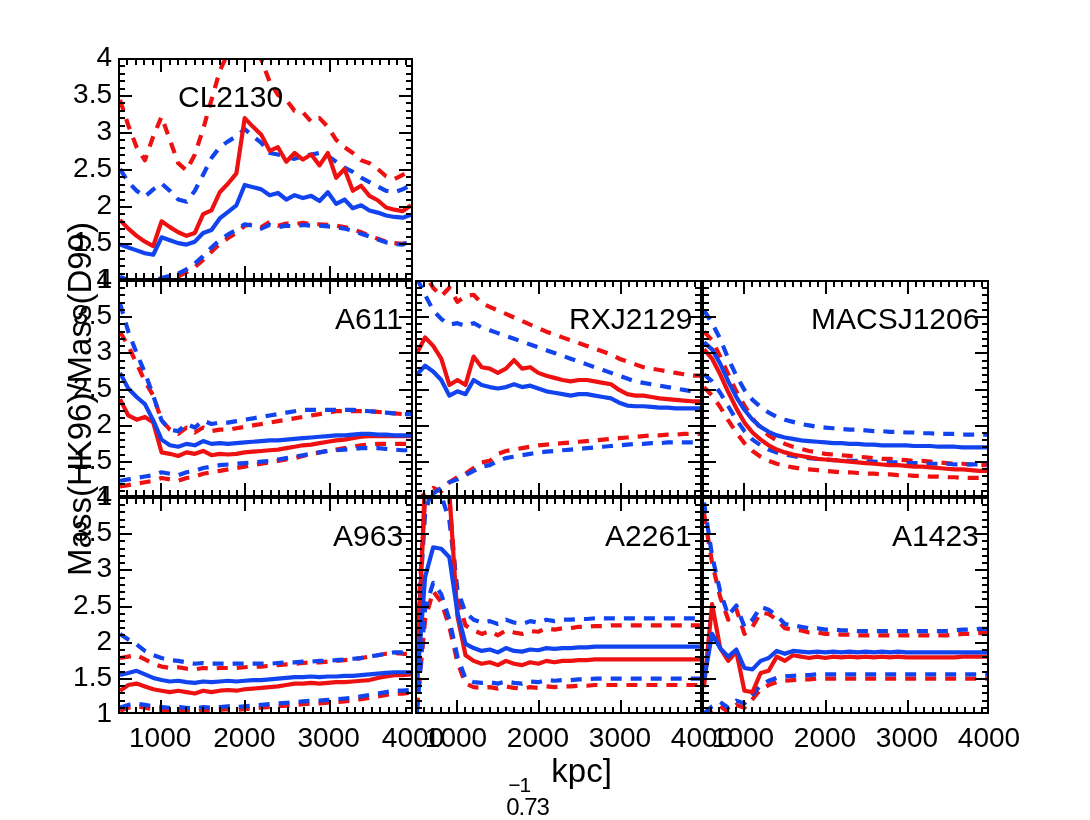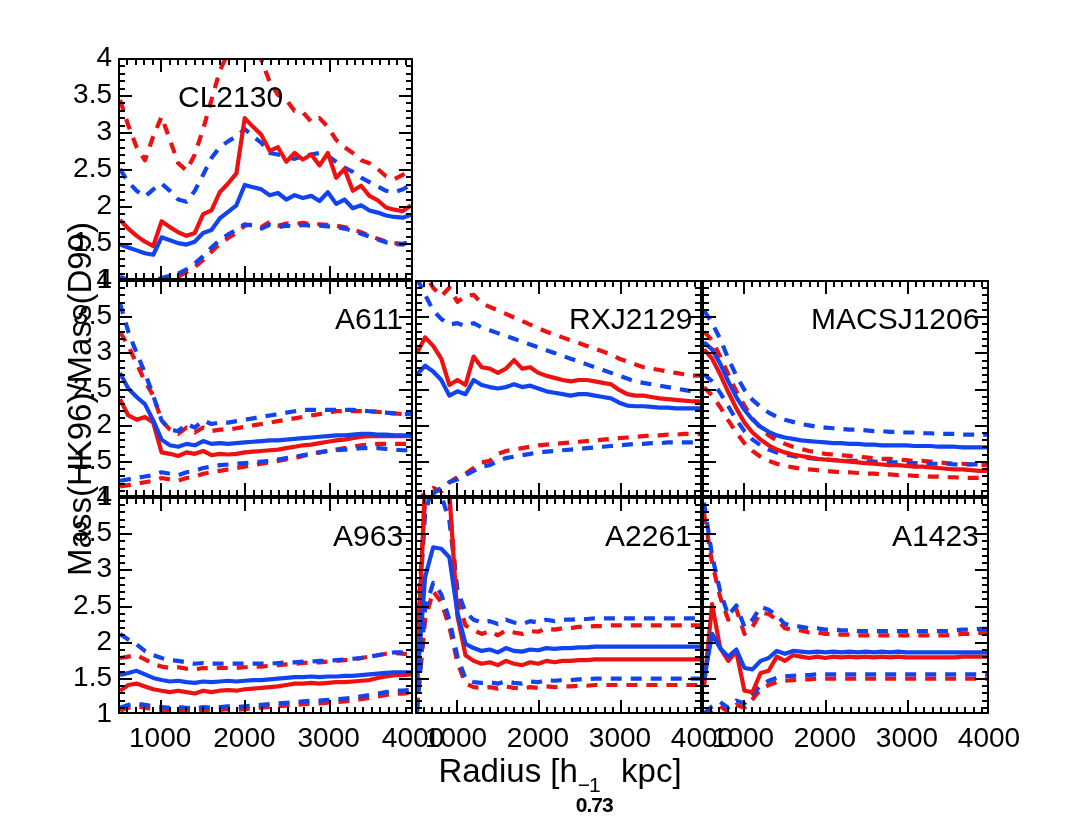--- a/index.html
+++ b/index.html
@@ -18,21 +18,21 @@
   #ylabel{
     position:absolute;left:-230px;top:380px;width:620px;
     transform:rotate(-90deg);transform-origin:center center;
     text-align:center;font-size:33px;white-space:nowrap;
   }
   #xlabel{
     position:absolute;left:395px;top:752px;width:330px;
     text-align:center;font-size:33px;white-space:nowrap;
   }
   #xlabel .sup{font-size:21px;vertical-align:super;letter-spacing:-1px;}
-  #xlabel .sub{font-size:21px;vertical-align:sub;letter-spacing:-1px;font-weight:bold;}
+  #xlabel .sub{font-size:24px;vertical-align:sub;letter-spacing:-1px;}
   #xlabel .hbox{position:relative;display:inline-block;width:34px;text-align:left;}
   #xlabel .hbox .sup{position:absolute;left:0px;top:-9px;}
   #xlabel .hbox .sub{position:absolute;left:-2px;top:11px;}
 
   
   .panel{position:absolute;box-sizing:border-box;
          border:2px solid #000;background:#ffffff;overflow:hidden;}
   .panel svg{display:block;width:100%;height:100%;}
 
   .curve{fill:none;stroke-linecap:butt;stroke-linejoin:round;}
@@ -53,21 +53,21 @@
 </style>
 </head>
 <body>
 
 <div id="figure">
 
 
   <div id="ylabel">Mass(HK96)/Mass(D99)</div>
 
   <div id="xlabel">
-    <span>Radius [h</span><span class="hbox"><span class="sup">−1</span><span class="sub">0.73</span></span><span> kpc]</span>
+    <span class="hbox"><span class="sup">−1</span><span class="sub">0.73</span></span><span> kpc]</span>
   </div>
 
   <div id="plot-area">
       <div class="panel" style="left: 118px; top: 58px; width: 295px; height: 222px;">
         <svg viewBox="0 0 291 218" preserveAspectRatio="none">
           <path d="M0.00 39.97 L8.31 65.40 L16.63 87.20 L24.94 100.28 L33.26 76.30 L41.57 56.68 L49.89 79.93 L58.20 103.19 L66.51 110.45 L74.83 94.47 L83.14 69.03 L91.46 39.97 L99.77 10.90 L108.09 -7.27 L116.40 -18.17 L124.71 -21.80 L133.03 -14.53 L141.34 0.00 L149.66 21.80 L157.97 34.88 L166.29 39.97 L174.60 50.87 L182.91 52.32 L191.23 61.77 L199.54 58.13 L207.86 66.85 L216.17 79.93 L224.49 87.20 L232.80 93.01 L241.11 100.28 L249.43 103.19 L257.74 109.00 L266.06 116.27 L274.37 119.17 L282.69 114.81 L291.00 110.45 " class="curve dash-red"></path>
           <path d="M0.00 109.00 L8.31 122.08 L16.63 130.80 L24.94 136.61 L33.26 129.35 L41.57 123.53 L49.89 130.80 L58.20 139.52 L66.51 141.70 L74.83 130.80 L83.14 114.81 L91.46 98.10 L99.77 87.20 L108.09 81.39 L116.40 76.30 L124.71 69.03 L133.03 76.30 L141.34 82.84 L149.66 93.01 L157.97 94.47 L166.29 97.37 L174.60 98.83 L182.91 95.92 L191.23 94.47 L199.54 93.01 L207.86 95.92 L216.17 101.73 L224.49 107.55 L232.80 111.91 L241.11 117.72 L249.43 122.08 L257.74 126.44 L266.06 130.80 L274.37 132.25 L282.69 129.35 L291.00 124.99 " class="curve dash-blue"></path>
           <path d="M0.00 218.00 L8.31 221.63 L16.63 223.09 L24.94 223.81 L33.26 221.63 L41.57 219.45 L49.89 218.00 L58.20 216.55 L66.51 212.19 L74.83 207.10 L83.14 199.83 L91.46 191.84 L99.77 183.85 L108.09 178.03 L116.40 172.95 L124.71 165.68 L133.03 164.23 L141.34 167.13 L149.66 162.05 L157.97 165.68 L166.29 163.50 L174.60 164.23 L182.91 162.77 L191.23 164.23 L199.54 164.23 L207.86 164.95 L216.17 165.68 L224.49 167.13 L232.80 169.31 L241.11 172.22 L249.43 175.85 L257.74 178.76 L266.06 181.67 L274.37 183.12 L282.69 183.85 L291.00 180.21 " class="curve dash-red"></path>
           <path d="M0.00 216.55 L8.31 220.18 L16.63 221.63 L24.94 222.36 L33.26 220.91 L41.57 218.00 L49.89 215.82 L58.20 213.64 L66.51 209.28 L74.83 203.47 L83.14 196.20 L91.46 187.48 L99.77 180.21 L108.09 174.40 L116.40 170.04 L124.71 164.23 L133.03 165.68 L141.34 168.59 L149.66 164.95 L157.97 167.13 L166.29 165.68 L174.60 166.41 L182.91 164.95 L191.23 165.68 L199.54 165.68 L207.86 166.41 L216.17 167.13 L224.49 168.59 L232.80 170.77 L241.11 173.67 L249.43 176.58 L257.74 179.49 L266.06 182.39 L274.37 183.85 L282.69 184.57 L291.00 180.94 " class="curve dash-blue"></path>
           <path d="M0.00 159.87 L8.31 168.59 L16.63 175.85 L24.94 181.67 L33.26 186.03 L41.57 161.32 L49.89 167.13 L58.20 172.22 L66.51 175.85 L74.83 172.95 L83.14 154.05 L91.46 150.42 L99.77 132.25 L108.09 123.53 L116.40 113.36 L124.71 58.13 L133.03 66.85 L141.34 74.85 L149.66 90.83 L157.97 87.20 L166.29 101.73 L174.60 93.01 L182.91 99.55 L191.23 94.47 L199.54 105.37 L207.86 93.01 L216.17 117.72 L224.49 109.00 L232.80 130.80 L241.11 125.71 L249.43 135.89 L257.74 140.25 L266.06 147.51 L274.37 149.69 L282.69 151.15 L291.00 145.33 " class="curve solid-red"></path>

